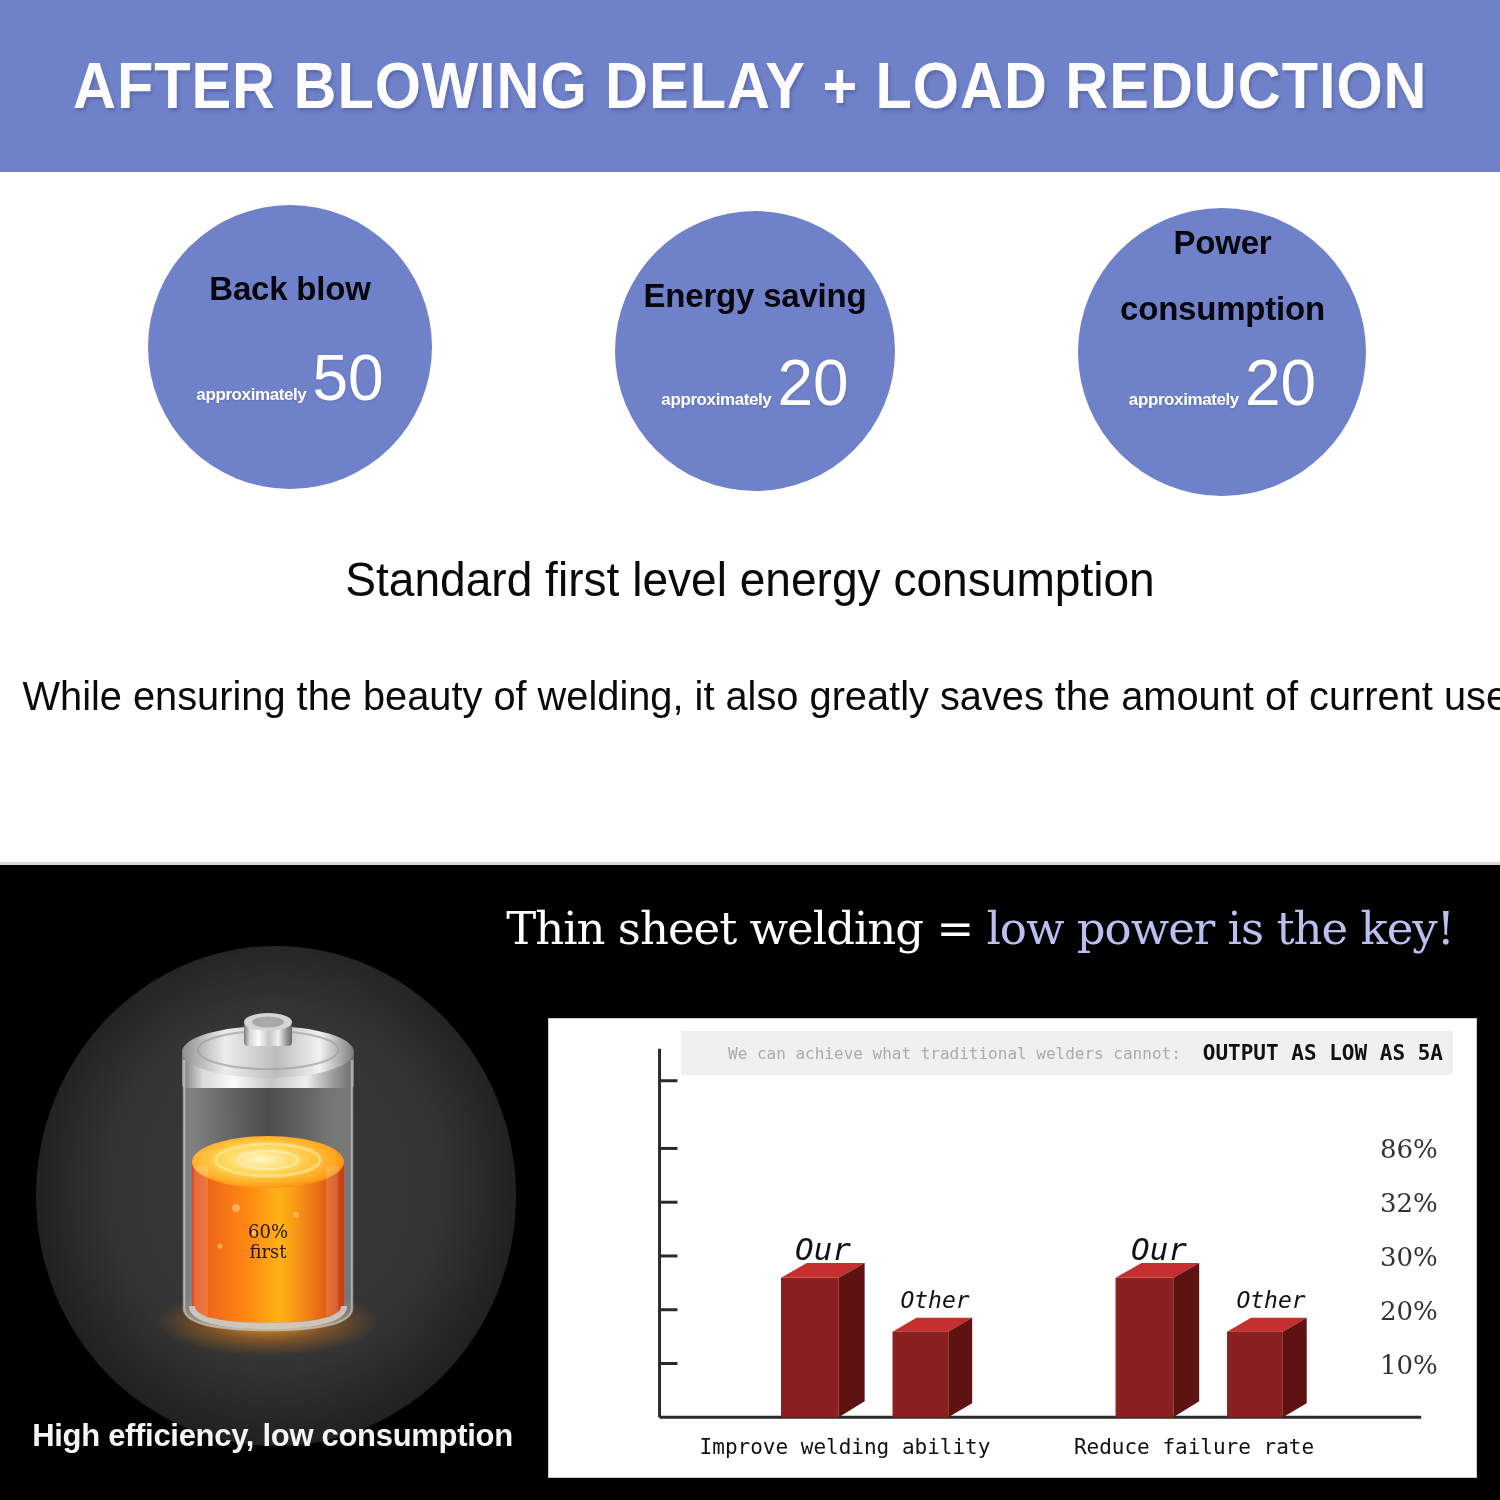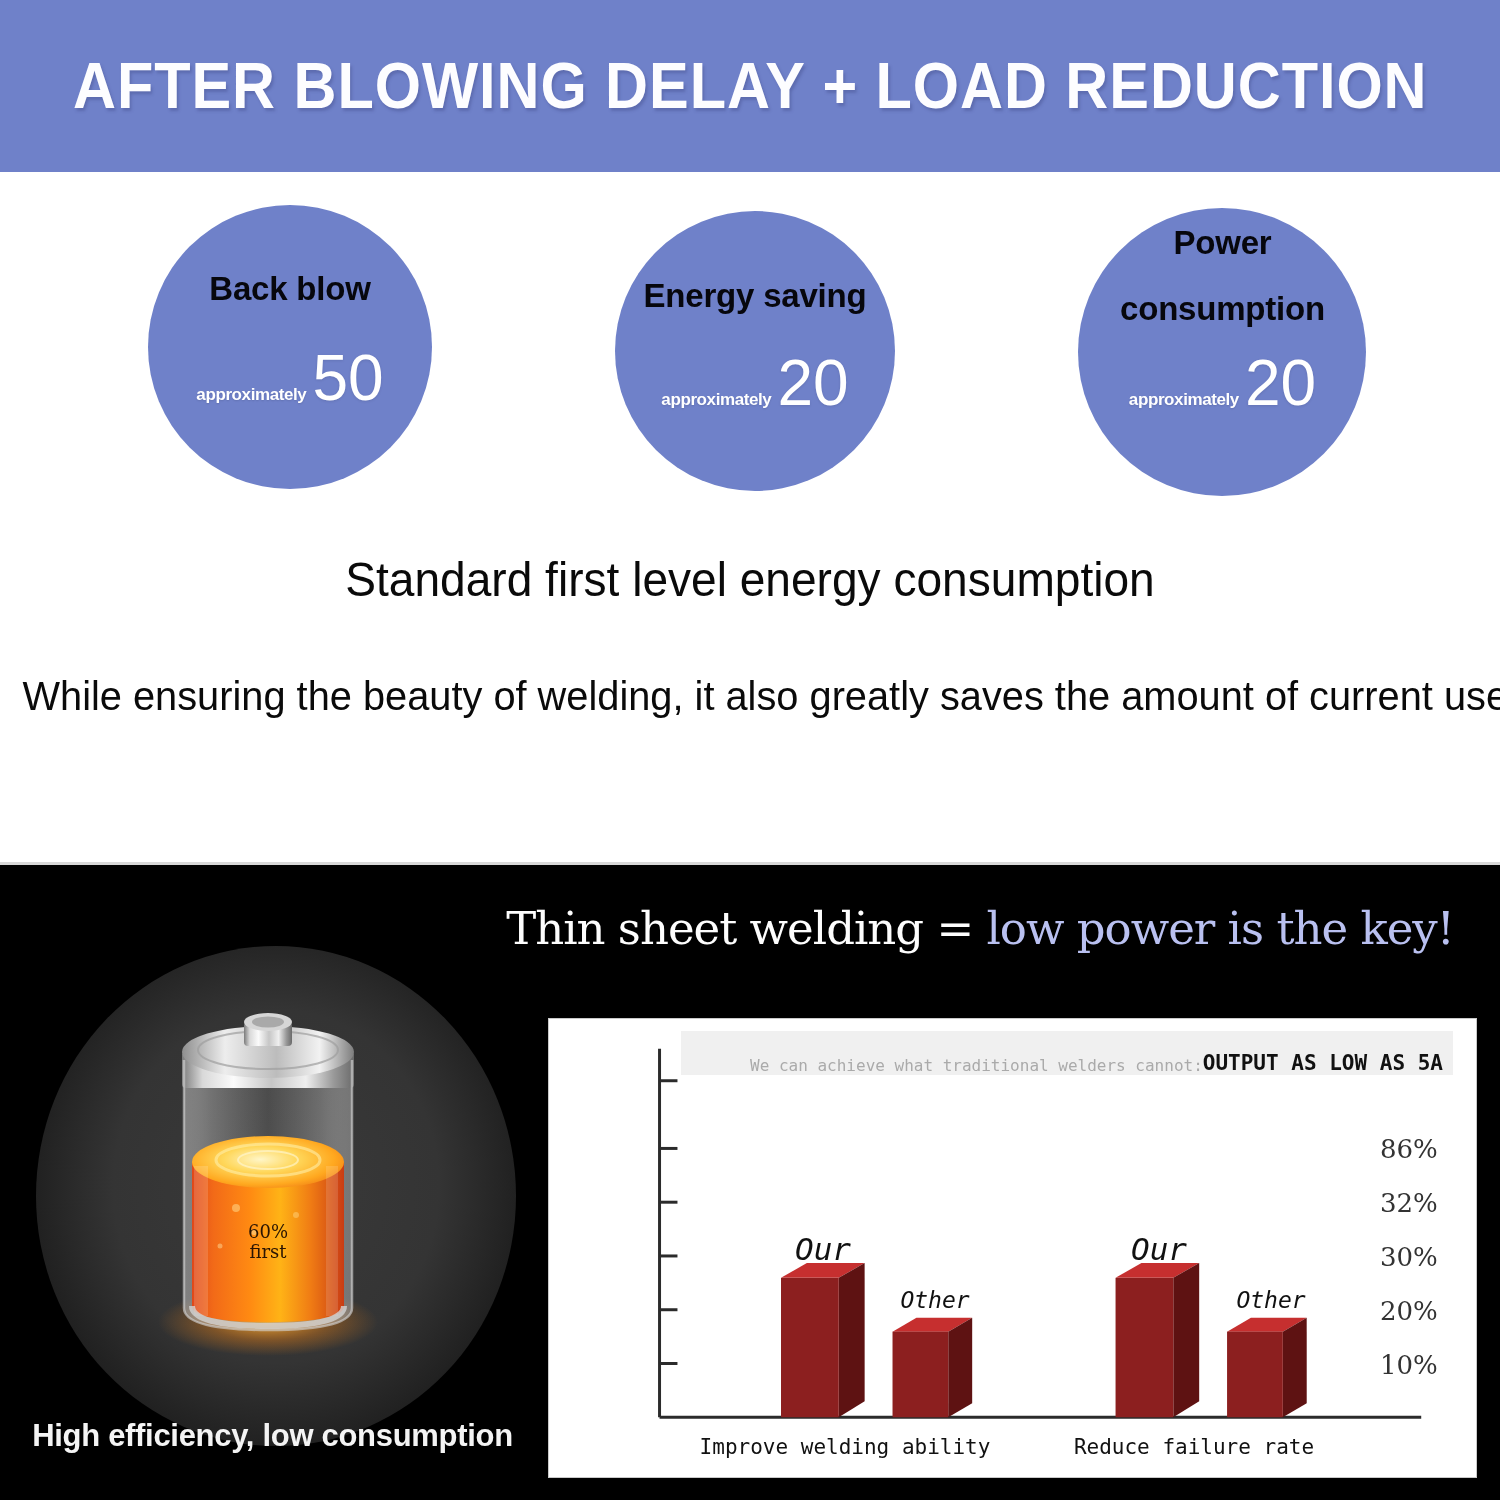--- a/index.html
+++ b/index.html
@@ -87,22 +87,22 @@
   .battery-wrap{ position:absolute; left:158px; top:1000px; width:220px; height:360px; }
 
   
   .chart-panel{
     position:absolute; left:548px; top:1018px; width:929px; height:460px;
     background:#ffffff; border:1px solid #c9c9c9;
   }
   .chart-banner{
     position:absolute; left:132px; top:12px; width:772px; height:44px;
     background:#f0f0f0;
-    display:flex; align-items:flex-end; justify-content:flex-end;
-    padding-right:10px; gap:0;
+    display:flex; align-items:center; justify-content:flex-end;
+    padding-right:10px; gap:22px;
     font-family:"DejaVu Sans Mono","Liberation Mono",monospace;
   }
   .banner-dim{ font-size:16px; color:#aaaaaa; letter-spacing:0px; white-space:nowrap;}
   .banner-bold{ font-size:21px; color:#111; font-weight:700; white-space:nowrap; }
 
   .plot{ position:absolute; left:0; top:0; width:100%; height:100%; }
 
   .ytick-label{
     position:absolute; right:0; transform:translateY(-50%);
     font-family:"DejaVu Serif","Liberation Serif",serif;

